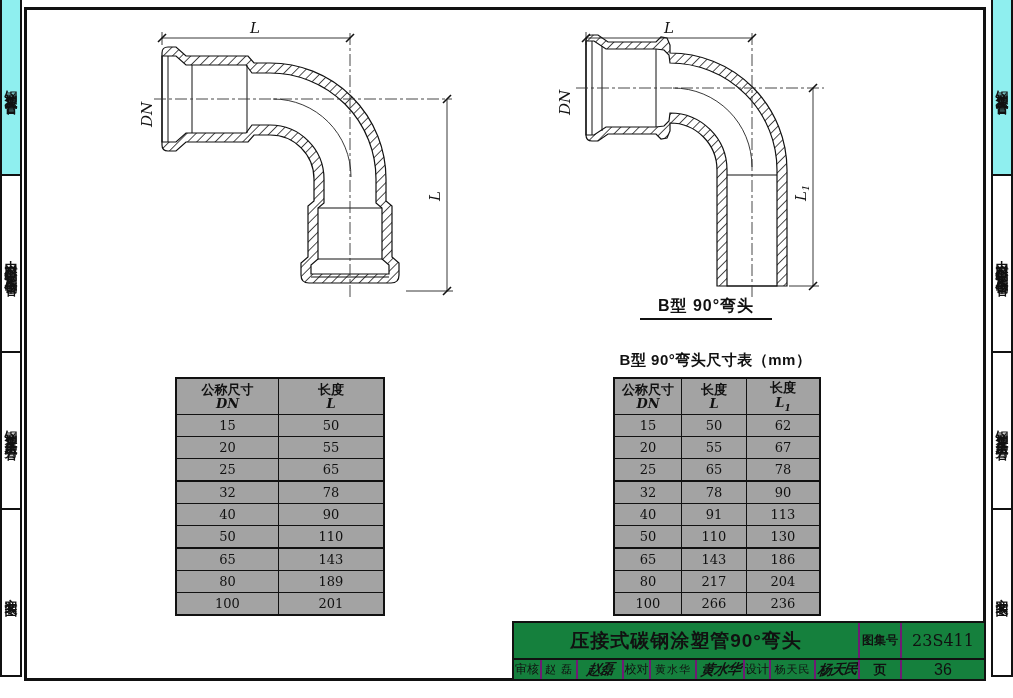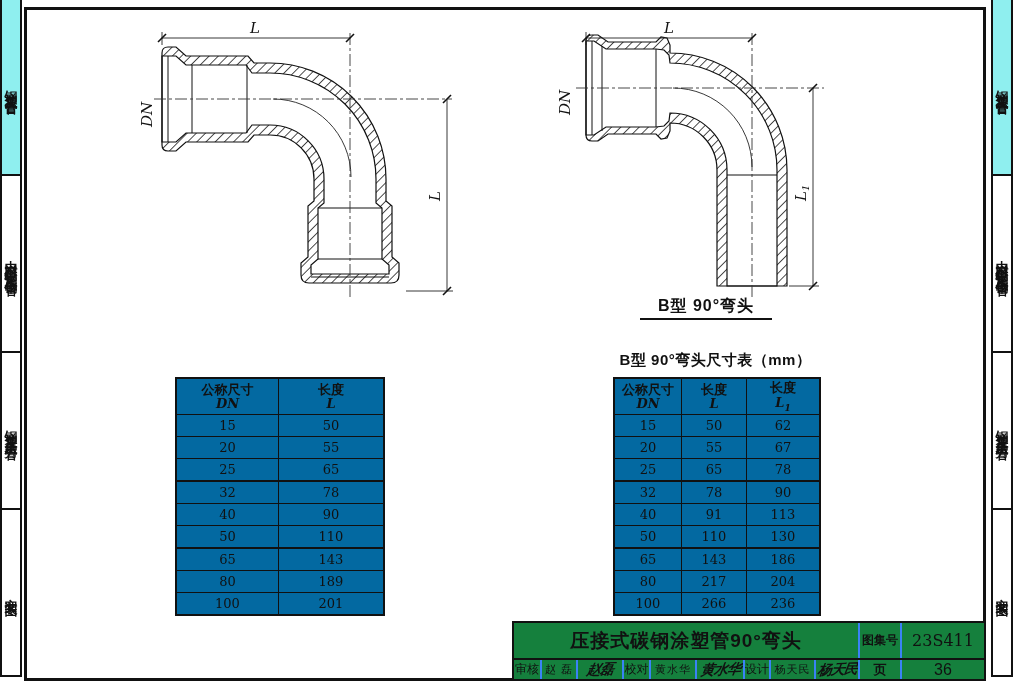--- a/index.html
+++ b/index.html
@@ -24,41 +24,41 @@
   .drawA{position:absolute;left:140px;top:5px;}
   .drawB{position:absolute;left:540px;top:5px;}
   .cap{position:absolute;top:296px;font-weight:bold;font-size:16px;text-align:center;
        border-bottom:2px solid #111;padding-bottom:1px;letter-spacing:1px;}
   .capA{left:212px;width:122px;}
   .capB{left:640px;width:132px;}
   
   .tbl-title{position:absolute;top:351px;font-weight:bold;font-size:15px;text-align:center;letter-spacing:0.5px;}
   .ttA{left:170px;width:215px;}
   .ttB{left:608px;width:215px;}
-  table.dimtable{position:absolute;border-collapse:collapse;background:#0369a1;}
+  table.dimtable{position:absolute;border-collapse:collapse;background:#a3a3a3;}
   #tableA{left:175px;top:377px;}
   #tableB{left:613px;top:377px;}
   .dimtable th,.dimtable td{border:1px solid #111;text-align:center;vertical-align:middle;padding:0;}
   .dimtable{border:2px solid #111;}
   .dimtable th{height:35px;font-weight:bold;}
   .dimtable td{height:21px;font-size:13px;font-family:"DejaVu Serif",serif;}
   .hd-cn{font-size:13px;font-family:"Liberation Sans",sans-serif;line-height:1.2;}
   .hd-sym{font-size:13px;font-style:italic;font-weight:bold;font-family:"DejaVu Serif",serif;line-height:1.1;}
   .hd-sym sub{font-size:9px;}
   tr.grp td{border-bottom:2px solid #111;}
   .cA1{width:101px;} .cA2{width:104px;}
   .cB1{width:66px;} .cB2{width:64px;} .cB3{width:72px;}
   
   .tblock{position:absolute;left:512px;top:621px;width:474px;height:60px;
           box-sizing:border-box;border:2px solid #111;background:#15803d;}
   .tb-row1{display:flex;height:37px;border-bottom:2px solid #111;box-sizing:border-box;}
   .tb-row2{display:flex;height:19px;box-sizing:border-box;}
   .tb-row1>div,.tb-row2>div{display:flex;align-items:center;justify-content:center;
           box-sizing:border-box;overflow:hidden;white-space:nowrap;}
-  .bl{border-left:2px solid #3b82f6;}
+  .bl{border-left:2px solid #701a75;}
   .tb-title{width:344px;font-size:19px;font-weight:bold;letter-spacing:1px;}
   .tb-atlas-label{width:42px;font-size:12px;font-weight:bold;}
   .tb-atlas-no{width:84px;font-size:16px;font-family:"DejaVu Serif",serif;}
   .w26{width:26px;} .w36{width:36px;} .w46{width:46px;} .w27{width:27px;}
   .w48{width:48px;} .w45{width:45px;} .w44{width:44px;}
   .tb-row2 .lab{font-size:12px;text-align:right;}
   .tb-row2 .nm{font-size:11px;letter-spacing:1px;text-align:center;}
   .sig{font-size:14px;font-weight:bold;font-style:italic;font-family:"DejaVu Serif",serif;
        transform:skewX(-10deg) rotate(-2deg);letter-spacing:-1px;}
   .tb-page-label{width:42px;font-size:13px;font-weight:bold;}

